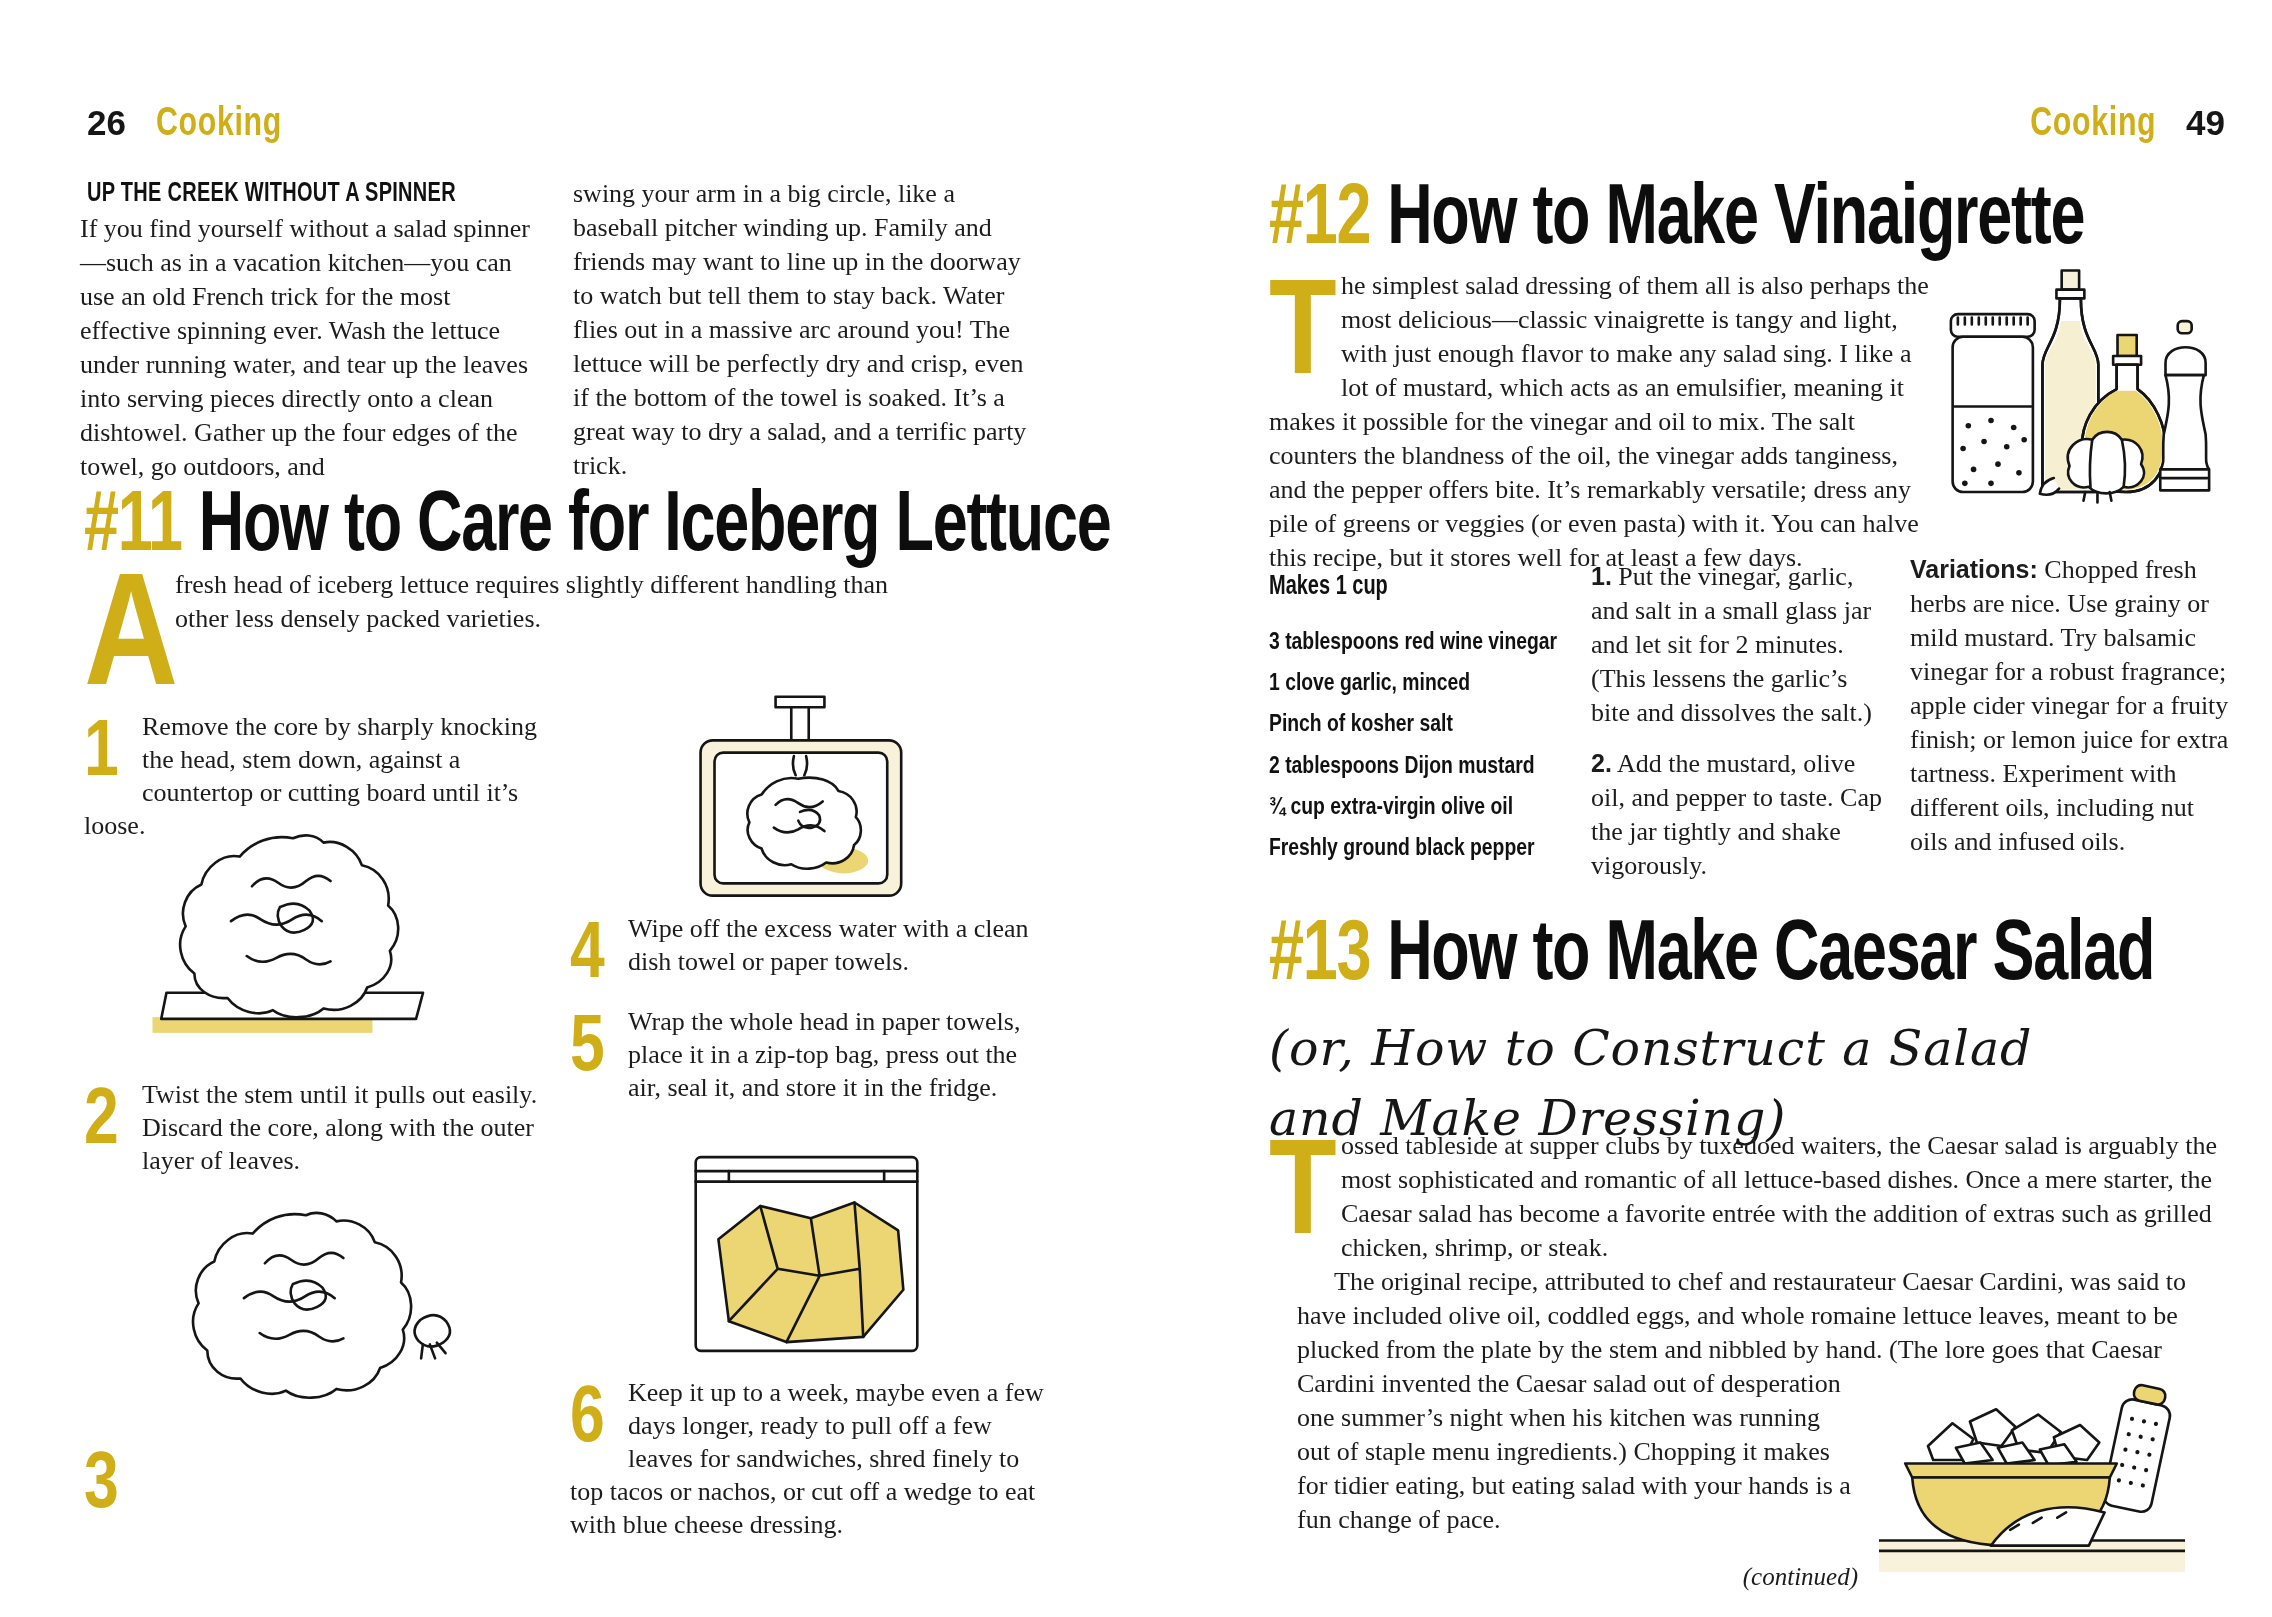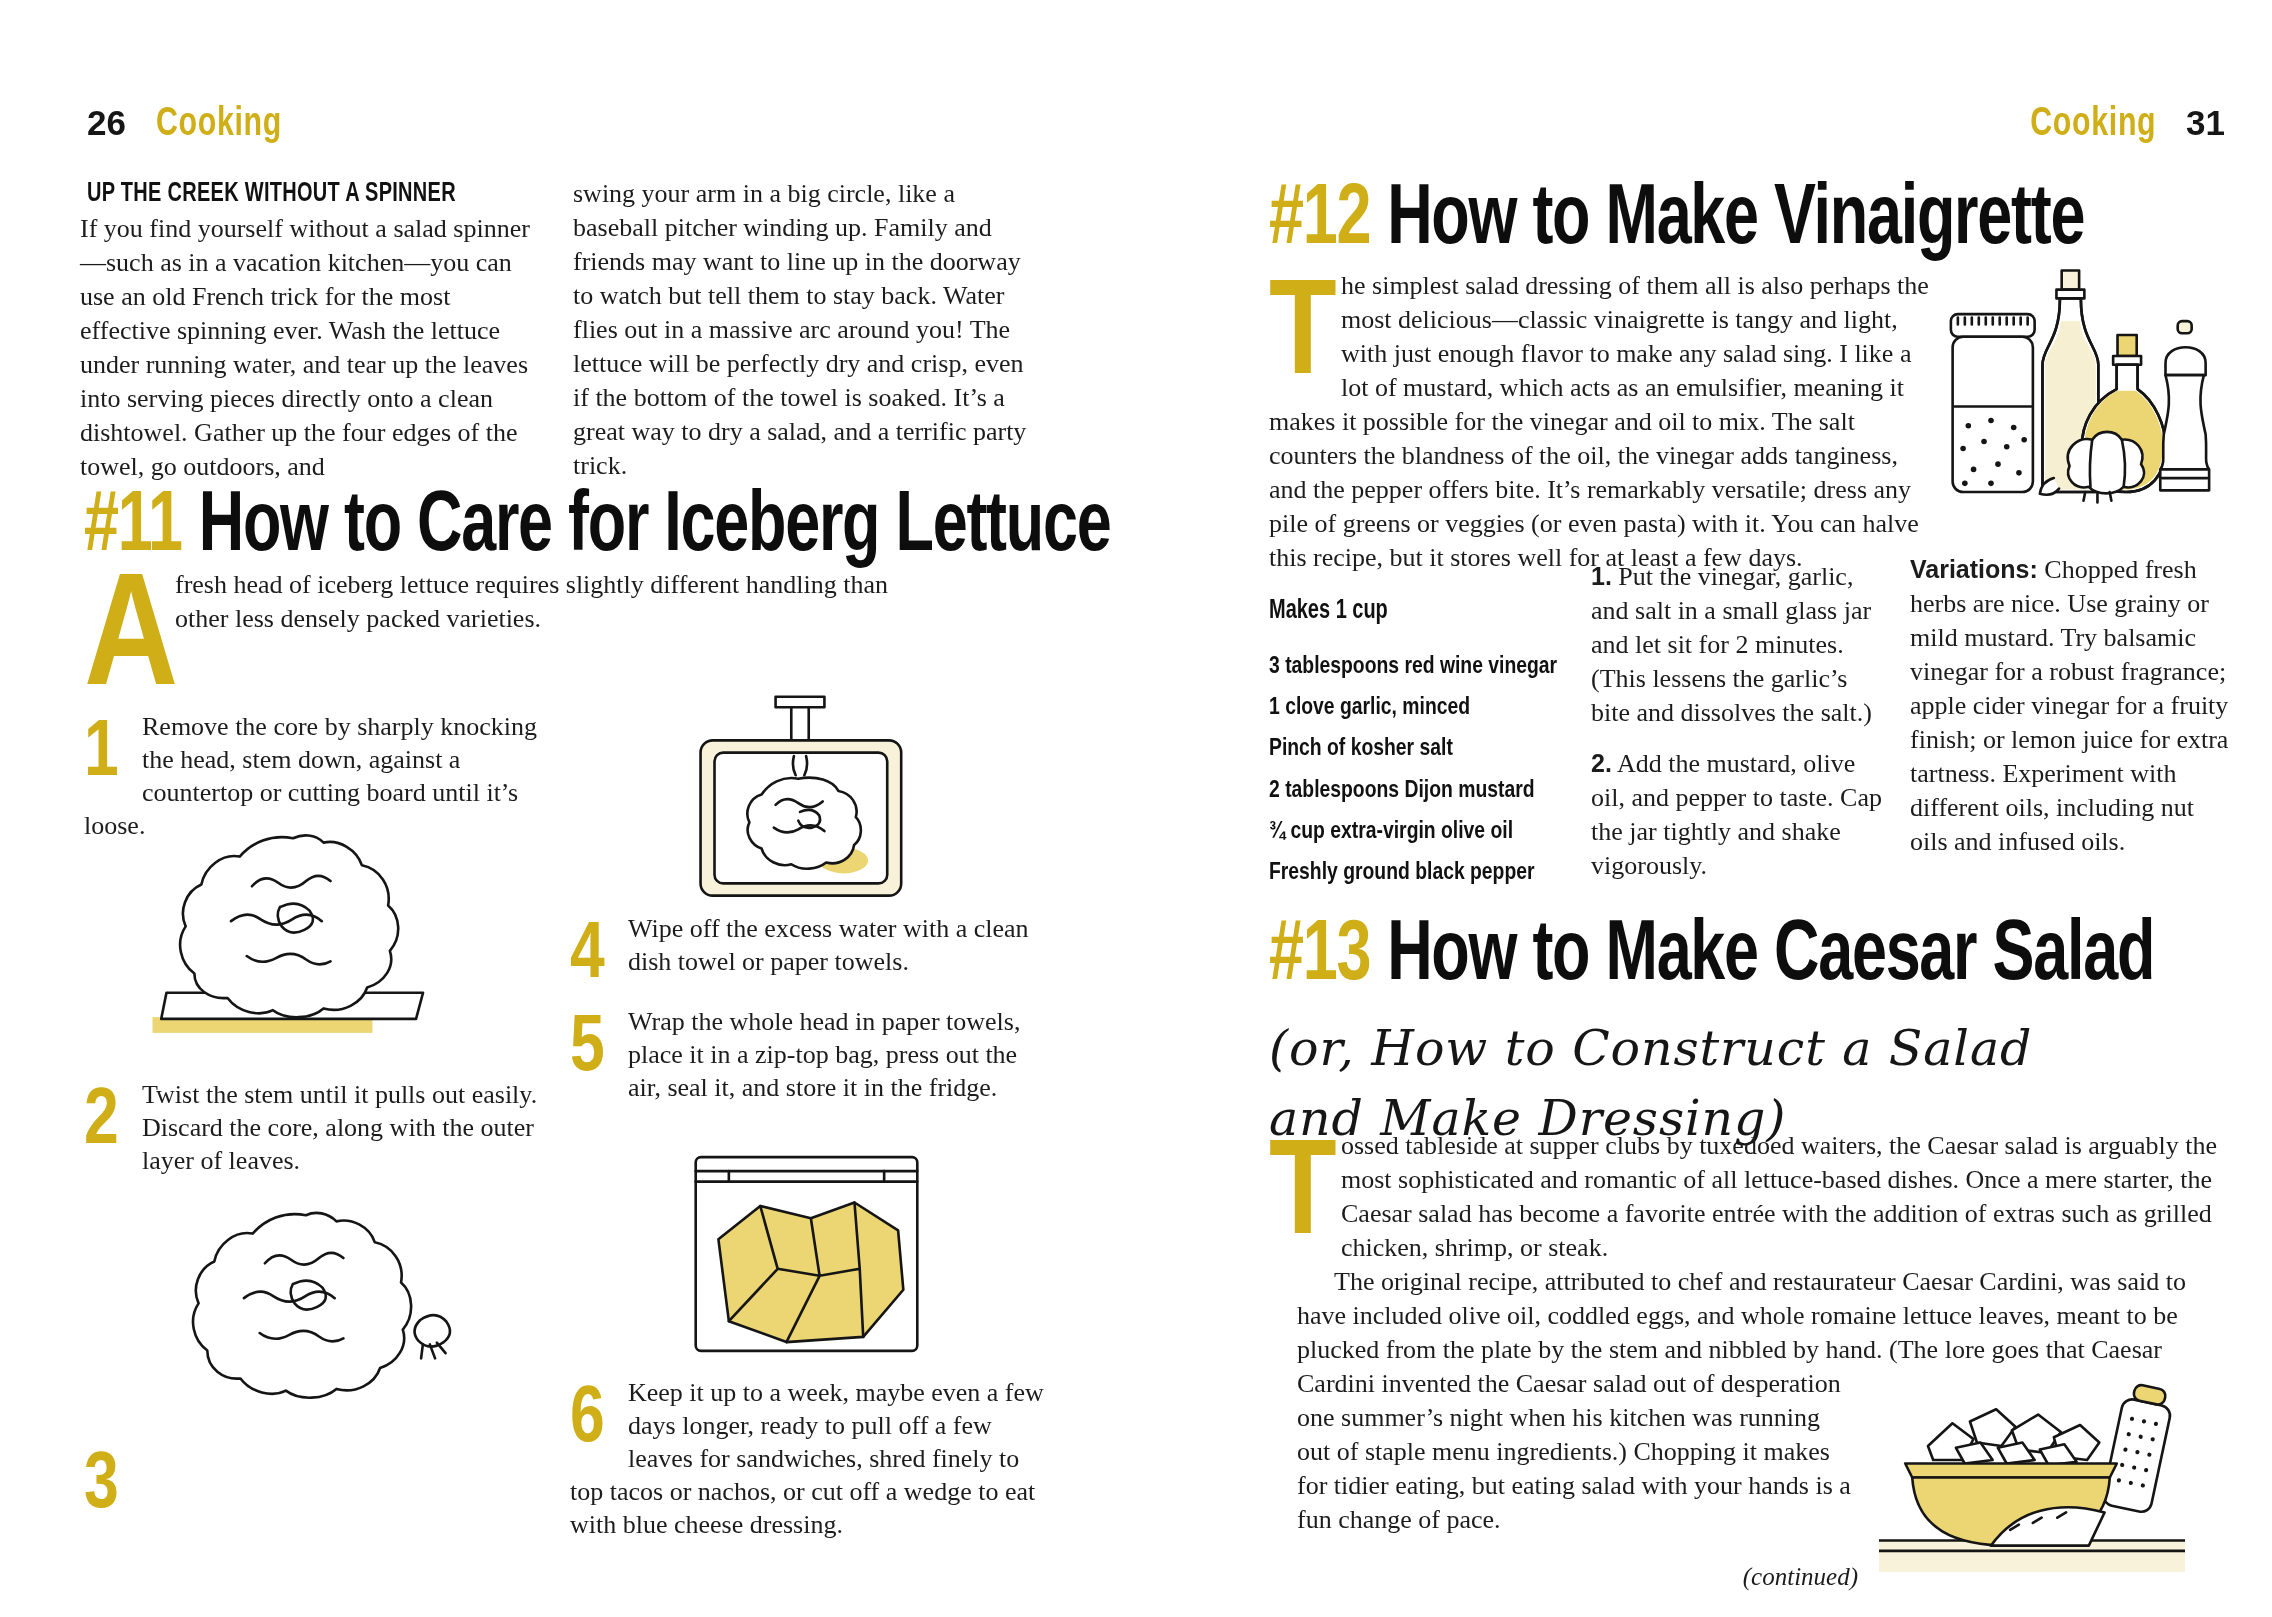--- a/index.html
+++ b/index.html
@@ -140,21 +140,21 @@
     </svg>
   </div>
 
   <div class="abs steptext" style="left:570px;top:1376px;width:479px">
     <span class="stepnum">6</span>
     <span>Keep it up to a week, maybe even a few days longer, ready to pull off a few leaves for sandwiches, shred finely to top tacos or nachos, or cut off a wedge to eat with blue cheese dressing.</span>
   </div>
 
   <div class="abs hdr" style="right:48px;top:98px">
     <span class="cond-r seclabel">Cooking</span>
-    <span class="pagenum">31</span>
+    <span class="pagenum">49</span>
   </div>
 
   <div class="abs" style="left:1269px;top:171px">
     <span class="cond howto"><span class="num">#12</span><span>How to Make Vinaigrette</span></span>
   </div>
 
   <div class="abs body" style="left:1269px;top:269px;width:666px">
     <span class="dropcap dc-t">T</span>
     <span>he simplest salad dressing of them all is also perhaps the most delicious—classic vinaigrette is tangy and light, with just enough flavor to make any salad sing. I like a lot of mustard, which acts as an emulsifier, meaning it makes it possible for the vinegar and oil to mix. The salt counters the blandness of the oil, the vinegar adds tanginess, and the pepper offers bite. It’s remarkably versatile; dress any pile of greens or veggies (or even pasta) with it. You can halve this recipe, but it stores well for at least a few days.</span>
   </div>
@@ -194,21 +194,21 @@
       <path d="M120 250 q-14 4 -16 18 q14 4 22 -6" fill="#ffffff"></path>
       <path d="M156 266 l-2 10 M170 268 l0 10 M184 266 l2 10"></path>
       <rect x="262" y="70" width="16" height="14" rx="5" fill="#f8f2da"></rect>
       <path d="M248 118 C248 94 294 94 294 118 L294 132 L248 132 Z" fill="#ffffff"></path>
       <path d="M248 132 C256 162 250 180 246 200 C244 224 248 232 242 240 L242 264 L298 264 L298 240 C292 232 296 224 294 200 C290 180 284 162 292 132 Z" fill="#ffffff"></path>
       <line x1="243" y1="240" x2="297" y2="240"></line>
       <line x1="244" y1="250" x2="296" y2="250"></line>
     </svg>
   </div>
 
-  <div class="abs" style="left:1269px;top:594px;width:297px">
+  <div class="abs" style="left:1269px;top:570px;width:297px">
     <div class="cond yield" style="margin-bottom:26px">Makes 1 cup</div>
     <div class="ing">3 tablespoons red wine vinegar</div>
     <div class="ing">1 clove garlic, minced</div>
     <div class="ing">Pinch of kosher salt</div>
     <div class="ing">2 tablespoons Dijon mustard</div>
     <div class="ing">¾ cup extra-virgin olive oil</div>
     <div class="ing">Freshly ground black pepper</div>
   </div>
 
   <div class="abs body" style="left:1591px;top:559px;width:299px">

